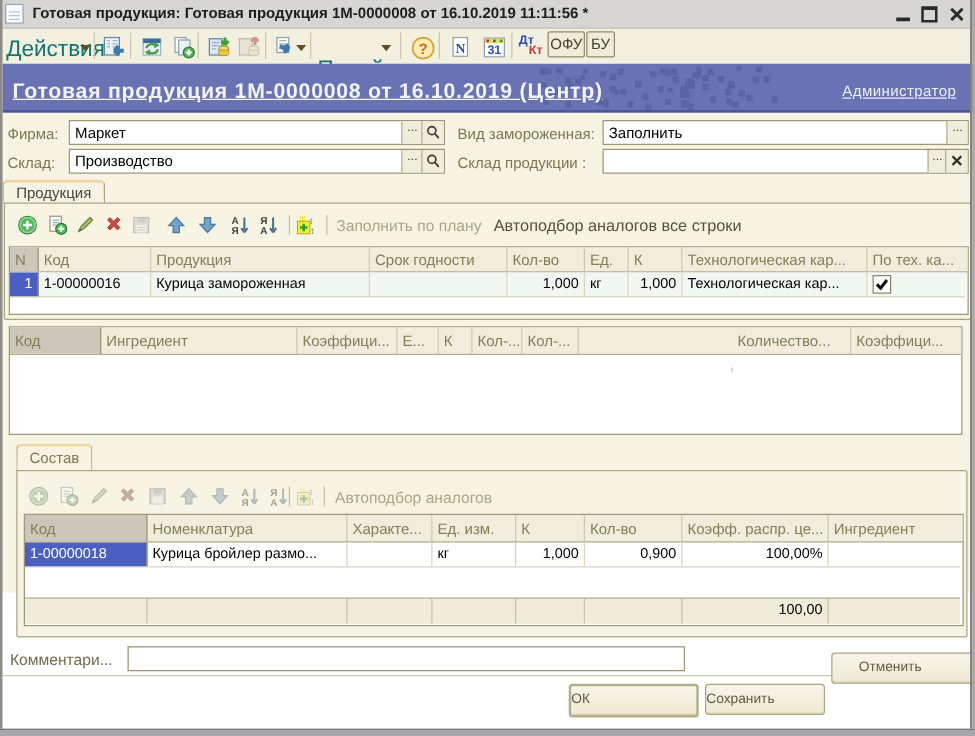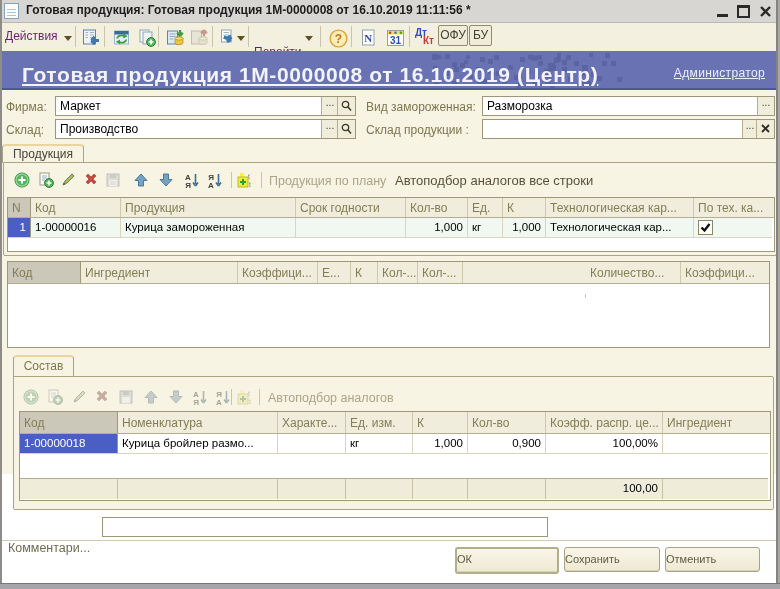--- a/index.html
+++ b/index.html
@@ -9,29 +9,29 @@
 
 #titlebar{left:0;top:0;width:780px;height:22px;background:#d7d6d2;border-bottom:1px solid #b9b8b4;}
 #title-ico{left:4px;top:3px;width:13px;height:14px;background:#fdfdfd;border:1px solid #86a4bc;}
 #title-ico i{position:absolute;left:2px;right:2px;height:1px;background:#aac6da;}
 #title-txt{left:26px;top:3px;font-size:12px;font-weight:bold;color:#1d1d1d;white-space:nowrap;}
 #w-min{left:717px;top:14px;width:11px;height:3px;background:#2a2a2a;}
 #w-max{left:737px;top:5px;width:9px;height:8px;border:2px solid #2a2a2a;border-top-width:3px;}
 #w-close{left:758px;top:0px;font-size:15px;font-weight:bold;line-height:22px;color:#2a2a2a;}
 
 #toolbar{left:0;top:23px;width:780px;height:28px;background:#f3f0df;}
-.tbtxt{top:6px;font-size:12px;color:#701a75;white-space:nowrap;}
+.tbtxt{top:6px;font-size:18px;color:#0f766e;white-space:nowrap;}
 .tsep{top:3px;width:1px;height:21px;background:#c9c5ab;}
 .ticon{top:3px;width:22px;height:22px;}
 .ticon svg{position:absolute;left:3px;top:3px;}
 .darr{width:0;height:0;border-left:4px solid transparent;border-right:4px solid transparent;border-top:5px solid #5e501e;}
 .togglebtn{top:2px;height:19px;border:1px solid #8f8b6c;background:#efecd9;border-radius:2px;font-size:12px;color:#44412f;text-align:center;line-height:19px;}
 
 #band{left:2px;top:51px;width:776px;height:37px;background:#6973b4;border-bottom:2px solid #4d5695;}
-#band-title{left:8px;top:12px;font-size:21px;font-weight:bold;letter-spacing:0.6px;color:#f2f3fb;text-decoration:underline;white-space:nowrap;margin-left:12px;}
+#band-title{left:8px;top:12px;font-size:17px;font-weight:bold;letter-spacing:0.6px;color:#f2f3fb;text-decoration:underline;white-space:nowrap;}
 #band-user{right:13px;top:15px;font-size:12px;letter-spacing:0.35px;color:#eef0fa;text-decoration:underline;}
 
 .flabel{font-size:12px;color:#7c7750;white-space:nowrap;}
 .fctl{background:#fff;border:1px solid #9b9778;}
 .fbtn{position:absolute;top:0;bottom:0;background:#f0edda;border-left:1px solid #b3af90;color:#3c3a2c;font-size:10px;text-align:center;}
 
 .tab{background:#f7f4e3;border:1px solid #a9a583;border-top:2px solid #ecd49e;border-bottom:none;border-radius:4px 4px 0 0;font-size:12px;color:#1d1d1d;text-align:center;}
 .panel{background:#f7f4e3;border:1px solid #a9a583;border-radius:0 2px 2px 2px;}
 
 .grid{border:1px solid #9c9878;background:#fff;}
@@ -244,21 +244,21 @@
     <span style="position:absolute;left:4px;top:2px;font-size:12px;">Производство</span>
     <div class="fbtn" style="right:17px;width:16px;">...</div>
     <div class="fbtn" style="right:0;width:17px;"><svg width="11" height="12" viewBox="0 0 11 12" style="margin-top:3px">
           <circle cx="4.5" cy="4.5" r="3.2" fill="none" stroke="#3c3a2c" stroke-width="1.3"></circle>
           <path d="M7 7 L10 10.5" stroke="#3c3a2c" stroke-width="1.5"></path>
         </svg></div>
   </div>
   <div class="abs flabel" style="left:366px;top:100px;">Вид замороженная:</div>
   <div class="abs flabel" style="left:366px;top:123px;">Склад продукции :</div>
   <div class="abs fctl" style="left:482px;top:96px;width:291px;height:18px;">
-    <span style="position:absolute;left:4px;top:2px;font-size:12px;">Разморозка</span>
+    <span style="position:absolute;left:4px;top:2px;font-size:12px;">Заполнить</span>
     <div class="fbtn" style="right:0;width:16px;">...</div>
   </div>
   <div class="abs fctl" style="left:482px;top:119px;width:291px;height:18px;">
     <div class="fbtn" style="right:17px;width:14px;">...</div>
     <div class="fbtn" style="right:0;width:17px;"><svg width="9" height="9" viewBox="0 0 9 9" style="margin-top:4px">
           <path d="M1 1 L8 8 M8 1 L1 8" stroke="#2f2d22" stroke-width="1.8"></path>
         </svg></div>
   </div>
 
   <div class="abs tab" style="left:2px;top:144px;width:80px;height:17px;line-height:16px;color:#45433a;">Продукция</div>
@@ -307,21 +307,21 @@
     </svg></div>
     <div class="abs tsep" style="left:231px;top:0;height:16px;"></div>
       <div class="gicon" style="left:237px;"><svg width="16" height="16" viewBox="0 0 16 16">
       <rect x="3" y="1" width="4" height="4" fill="#f6f23c"></rect>
       <rect x="1" y="5" width="10" height="10" fill="#f2ee30" stroke="#b5a818" stroke-width="0.8"></rect>
       <path d="M6 7 L6 13 M3 10 L9 10" stroke="#2f9e2f" stroke-width="2"></path>
       <text x="11" y="7" font-size="7" fill="#8a8668" font-family="Liberation Sans">t</text>
       <text x="12" y="15" font-size="7" fill="#8a8668" font-family="Liberation Sans">t</text>
     </svg></div>
     <div class="abs tsep" style="left:261px;top:0;height:16px;"></div>
-    <div class="abs graytext" style="left:269px;top:2px;">Продукция по плану</div>
+    <div class="abs graytext" style="left:269px;top:2px;">Заполнить по плану</div>
     <div class="abs" style="left:395px;top:1px;font-size:13px;color:#55523a;white-space:nowrap;">Автоподбор аналогов все строки</div>
   </div>
 
   <div id="t1" class="abs grid" style="left:7px;top:197px;width:766px;height:53px;">
     <div class="ghead" style="height:19px;">
       <div class="hcell hgray" style="left:0;width:23px;">N</div>
       <div class="hcell" style="left:23px;width:90px;">Код</div>
       <div class="hcell" style="left:113px;width:175px;">Продукция</div>
       <div class="hcell" style="left:288px;width:110px;">Срок годности</div>
       <div class="hcell" style="left:398px;width:62px;">Кол-во</div>
@@ -444,25 +444,25 @@
       <div class="dcell" style="left:98px;width:160px;border-right:1px solid #c6c2a6;"></div>
       <div class="dcell" style="left:258px;width:68px;border-right:1px solid #c6c2a6;"></div>
       <div class="dcell" style="left:326px;width:67px;border-right:1px solid #c6c2a6;"></div>
       <div class="dcell" style="left:393px;width:55px;border-right:1px solid #c6c2a6;"></div>
       <div class="dcell" style="left:448px;width:78px;border-right:1px solid #c6c2a6;"></div>
       <div class="dcell num" style="left:526px;width:117px;border-right:1px solid #c6c2a6;">100,00</div>
       <div class="dcell" style="left:643px;width:105px;border-right:none;"></div>
     </div>
   </div>
 
-  <div class="abs flabel" style="left:8px;top:541px;font-size:12.5px;color:#6f6b4e;">Комментари...</div>
+  <div class="abs flabel" style="left:8px;top:521px;font-size:12.5px;color:#6f6b4e;">Комментари...</div>
   <div class="abs fctl" style="left:102px;top:517px;width:444px;height:18px;"></div>
 
   <div class="abs" style="left:2px;top:540px;width:776px;height:43px;border-top:1px solid #cfcbb2;"></div>
   <div class="btn" style="left:455px;top:547px;width:100px;border:2px solid #b3ae8a;line-height:20px;">ОК</div>
   <div class="btn" style="left:564px;top:547px;width:94px;">Сохранить</div>
-  <div class="btn" style="left:665px;top:547px;width:93px;">Отменить</div>
+  <div class="btn" style="left:665px;top:522px;width:93px;padding-left:21px;">Отменить</div>
 
   <div class="abs" style="left:0;top:0;width:2px;height:583px;background:#8d8c89;"></div>
   <div class="abs" style="left:776px;top:0;width:2px;height:583px;background:#84837f;"></div>
     <div class="abs" style="left:778px;top:0;width:2px;height:583px;background:#a9a8a5;"></div>
   <div class="abs" style="left:0;top:583px;width:780px;height:6px;background:#a6a5ab;border-top:1px solid #79786f;"></div>
 </div>
 
 </body></html>

